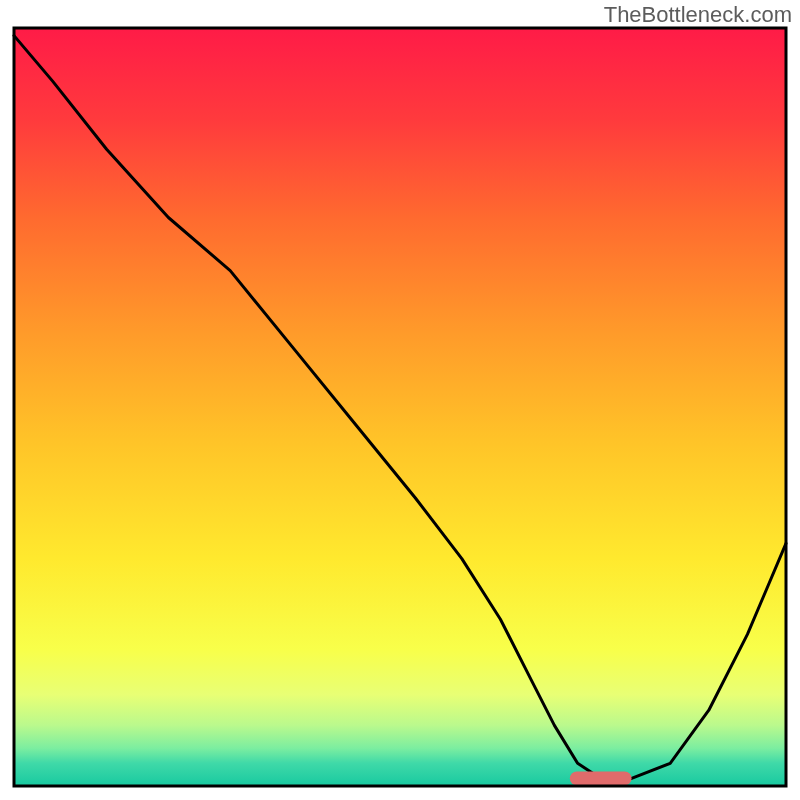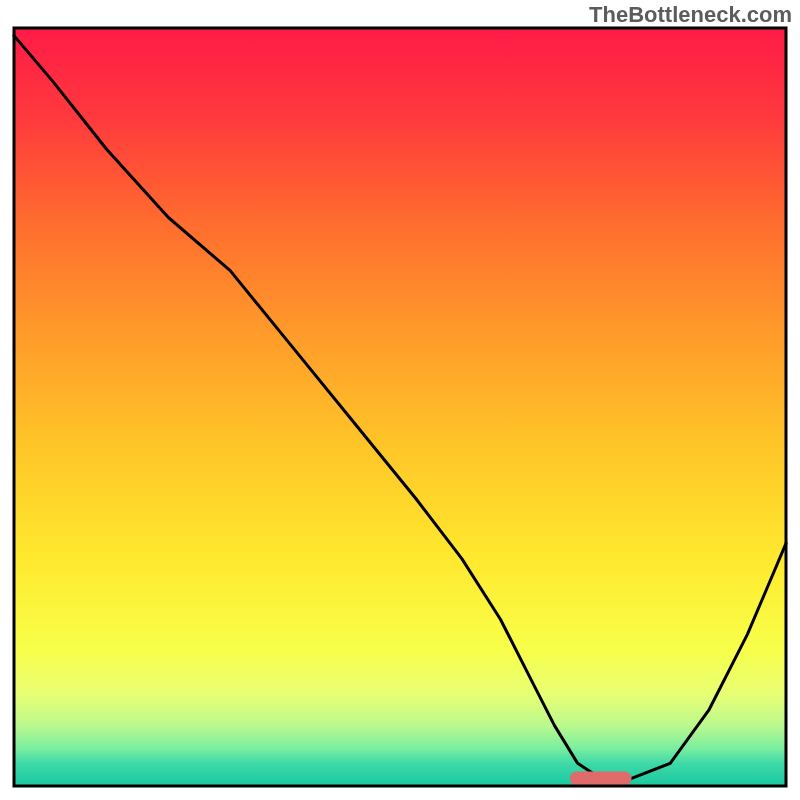--- a/index.html
+++ b/index.html
@@ -14,21 +14,21 @@
   .chart-container {
     position: relative;
     width: 800px;
     height: 800px;
   }
   .watermark {
     position: absolute;
     top: 2px;
     right: 8px;
     font-size: 22px;
-    font-weight: 700;
+    font-weight: 400;
     color: #5c5c5c;
     letter-spacing: 0px;
     z-index: 10;
   }
   svg {
     display: block;
   }
 </style>
 </head>
 <body>

